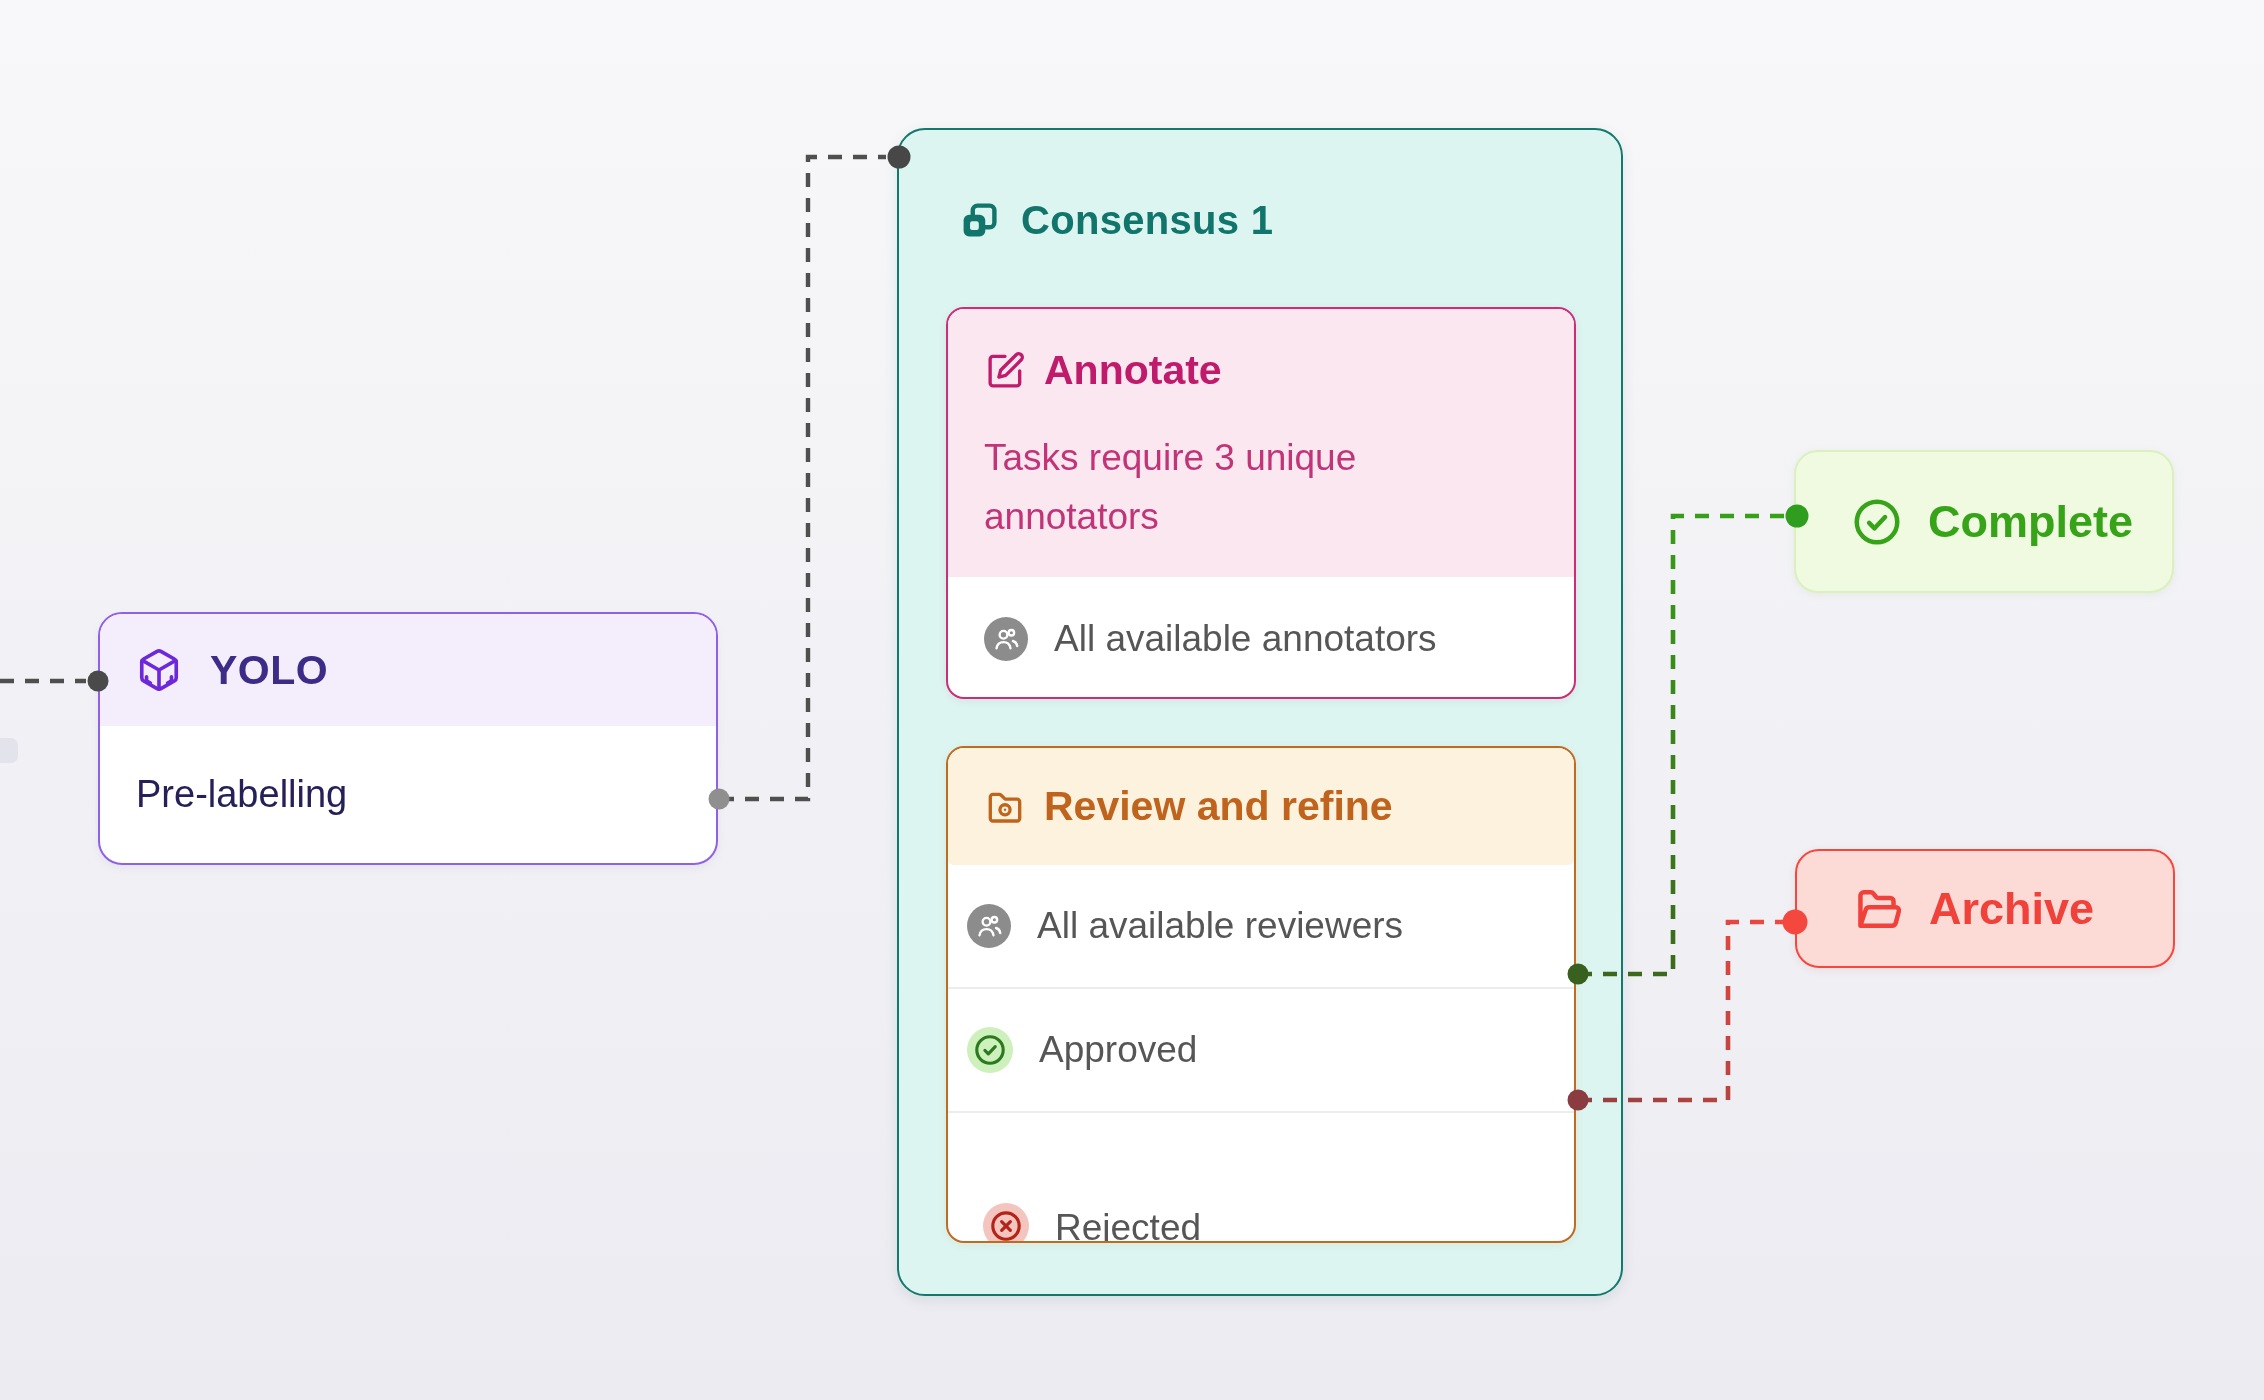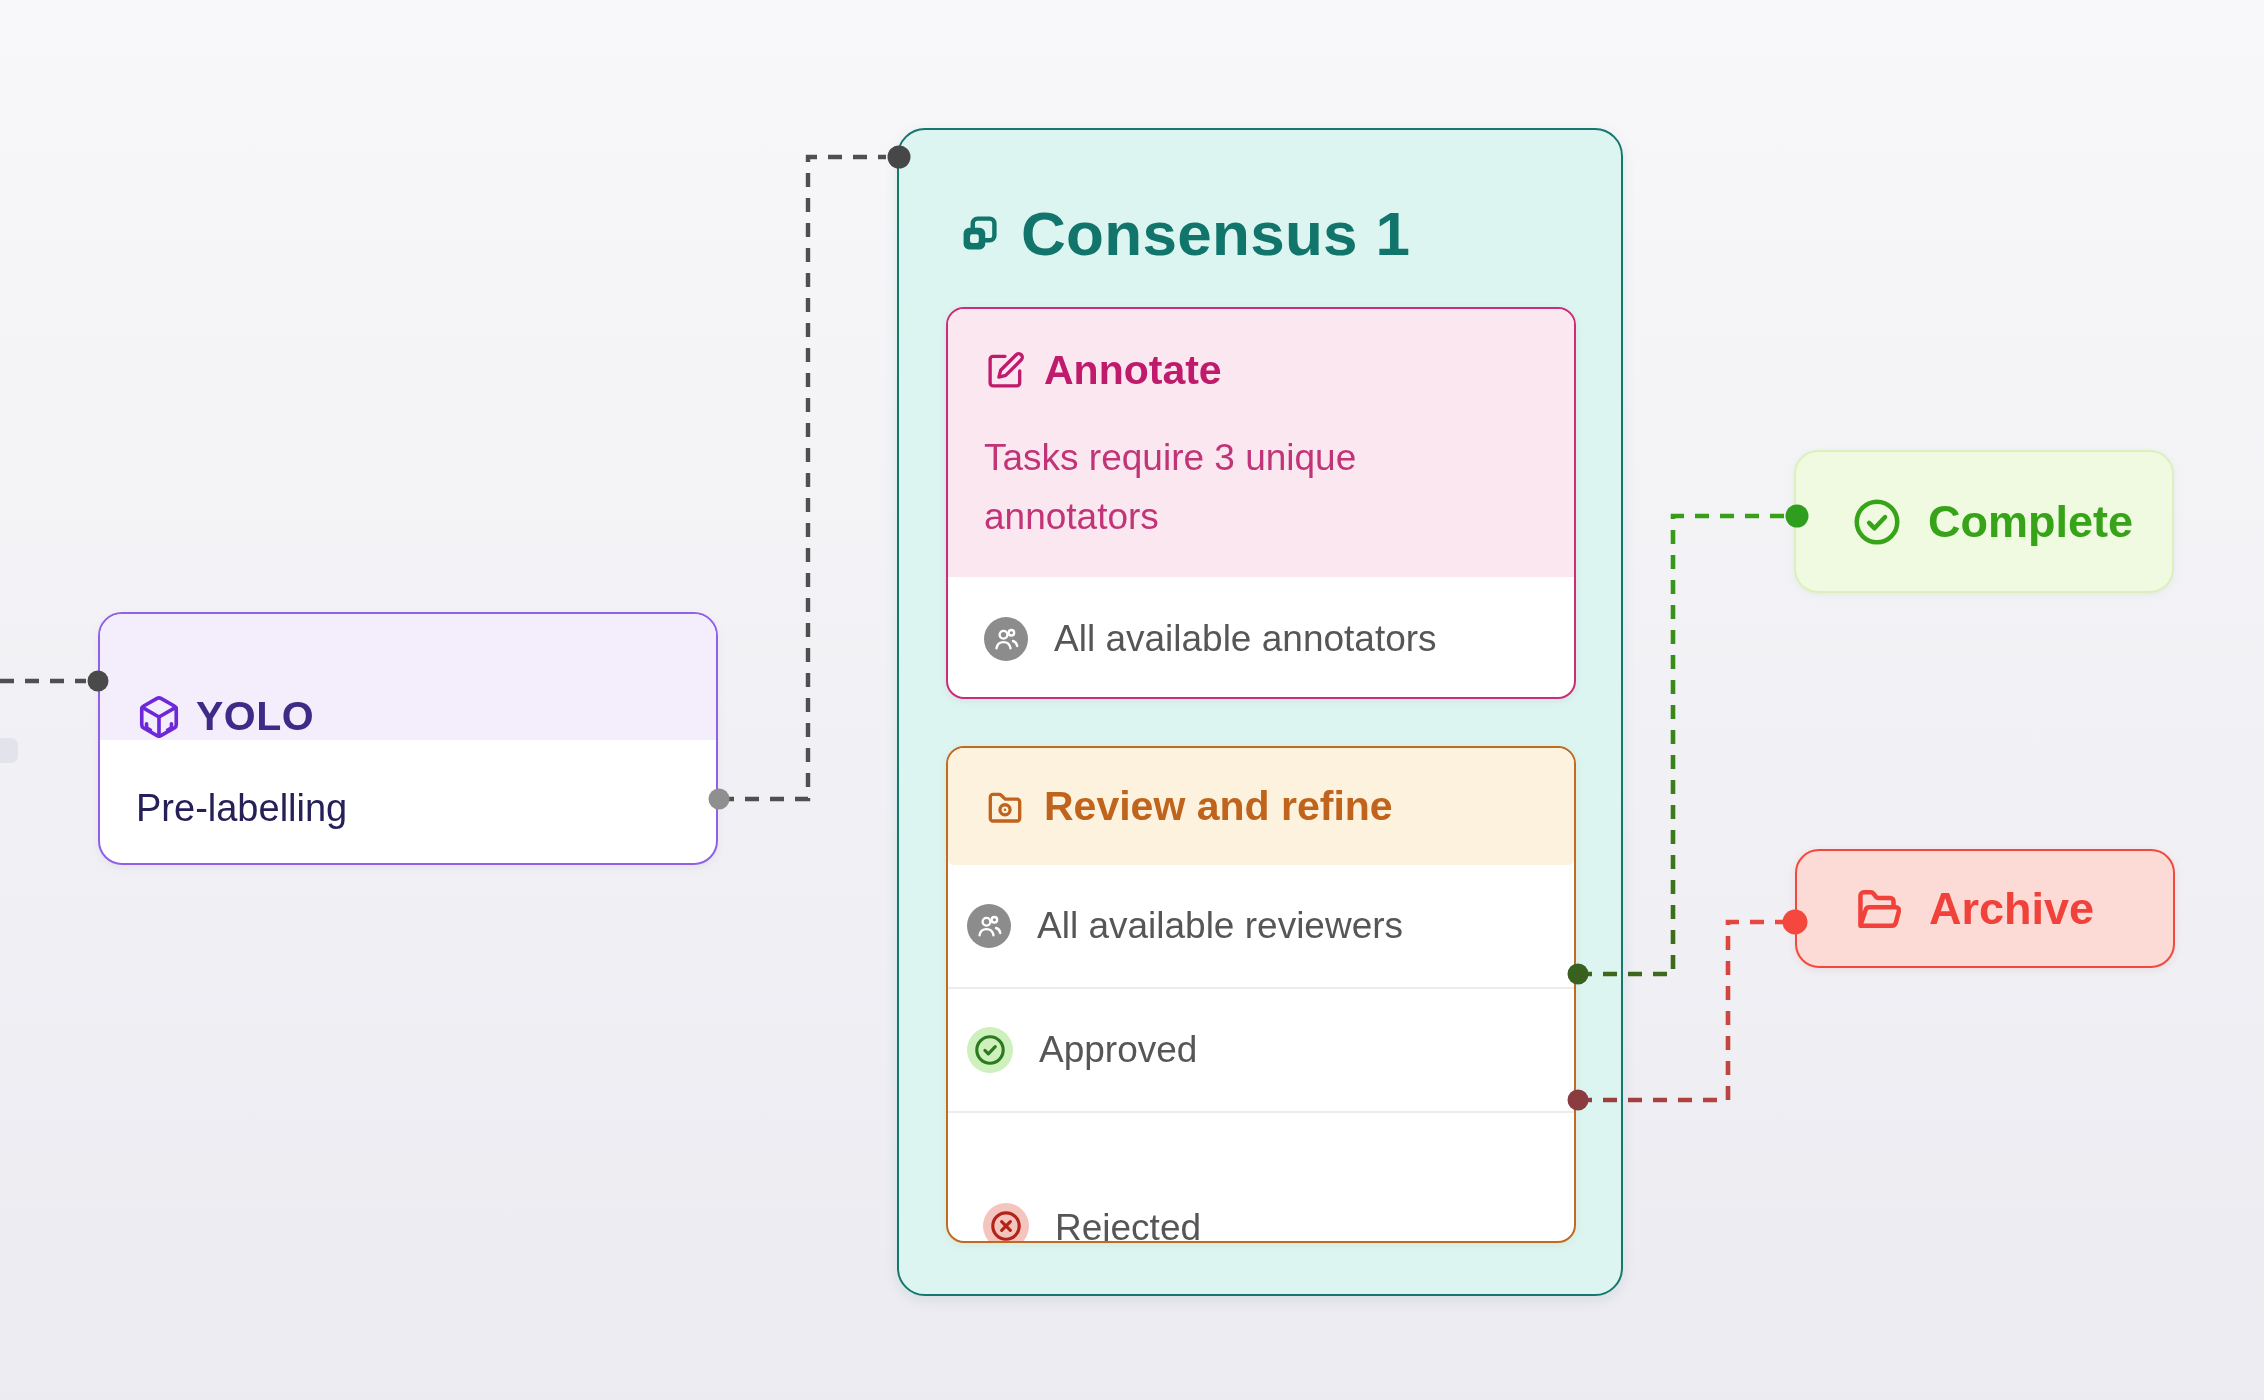--- a/index.html
+++ b/index.html
@@ -7,31 +7,31 @@
     position:relative;width:2264px;height:1400px;overflow:hidden;
     background:linear-gradient(180deg,#f8f8fa 0%,#f4f4f7 30%,#efeff4 70%,#ecebf1 100%);
     font-family:"Liberation Sans","DejaVu Sans",sans-serif;
   }
   .node{position:absolute;box-sizing:border-box;}
   
   .yolo{
     left:98px;top:612px;width:620px;height:253px;border:2px solid #9061e8;border-radius:24px;
     background:#ffffff;overflow:hidden;box-shadow:0 3px 10px rgba(60,40,120,.06);
   }
-  .yolo-header{height:126px;background:#f4edfb;display:flex;align-items:flex-end;padding-left:36px;gap:14px;}
+  .yolo-header{height:112px;background:#f4edfb;display:flex;align-items:center;padding-left:36px;gap:28px;}
   .yolo-title{font-size:41px;font-weight:bold;color:#3c2b87;letter-spacing:.5px;}
   .yolo-body{height:136px;display:flex;align-items:center;padding-left:36px;}
   .yolo-body-text{font-size:38px;color:#262058;}
   
   .consensus{
     left:897px;top:128px;width:726px;height:1168px;border:2.5px solid #15786d;border-radius:28px;
     background:#dcf5f0;box-shadow:0 4px 14px rgba(20,90,80,.10);
   }
   .consensus-title-row{display:flex;align-items:center;gap:20px;padding:68px 0 0 58px;}
-  .consensus-title{font-size:62px;font-weight:bold;color:#11756b;letter-spacing:.3px;}
+  .consensus-title{font-size:40px;font-weight:bold;color:#11756b;letter-spacing:.3px;}
   
   .annotate{
     left:946px;top:307px;width:630px;height:392px;border:2px solid #cd2d78;border-radius:18px;
     background:#ffffff;overflow:hidden;box-shadow:0 2px 8px rgba(160,30,100,.08);
   }
   .annotate-header{height:268px;background:#fbe7ef;padding:38px 0 0 36px;box-sizing:border-box;}
   .annotate-title-row{display:flex;gap:18px;}
   .annotate-title{font-size:41px;font-weight:bold;color:#bf1a6b;}
   .annotate-desc{margin-top:34px;font-size:37px;line-height:59px;color:#c23478;max-width:440px;}
   .annotate-footer{height:124px;display:flex;align-items:center;padding-left:36px;gap:26px;}

